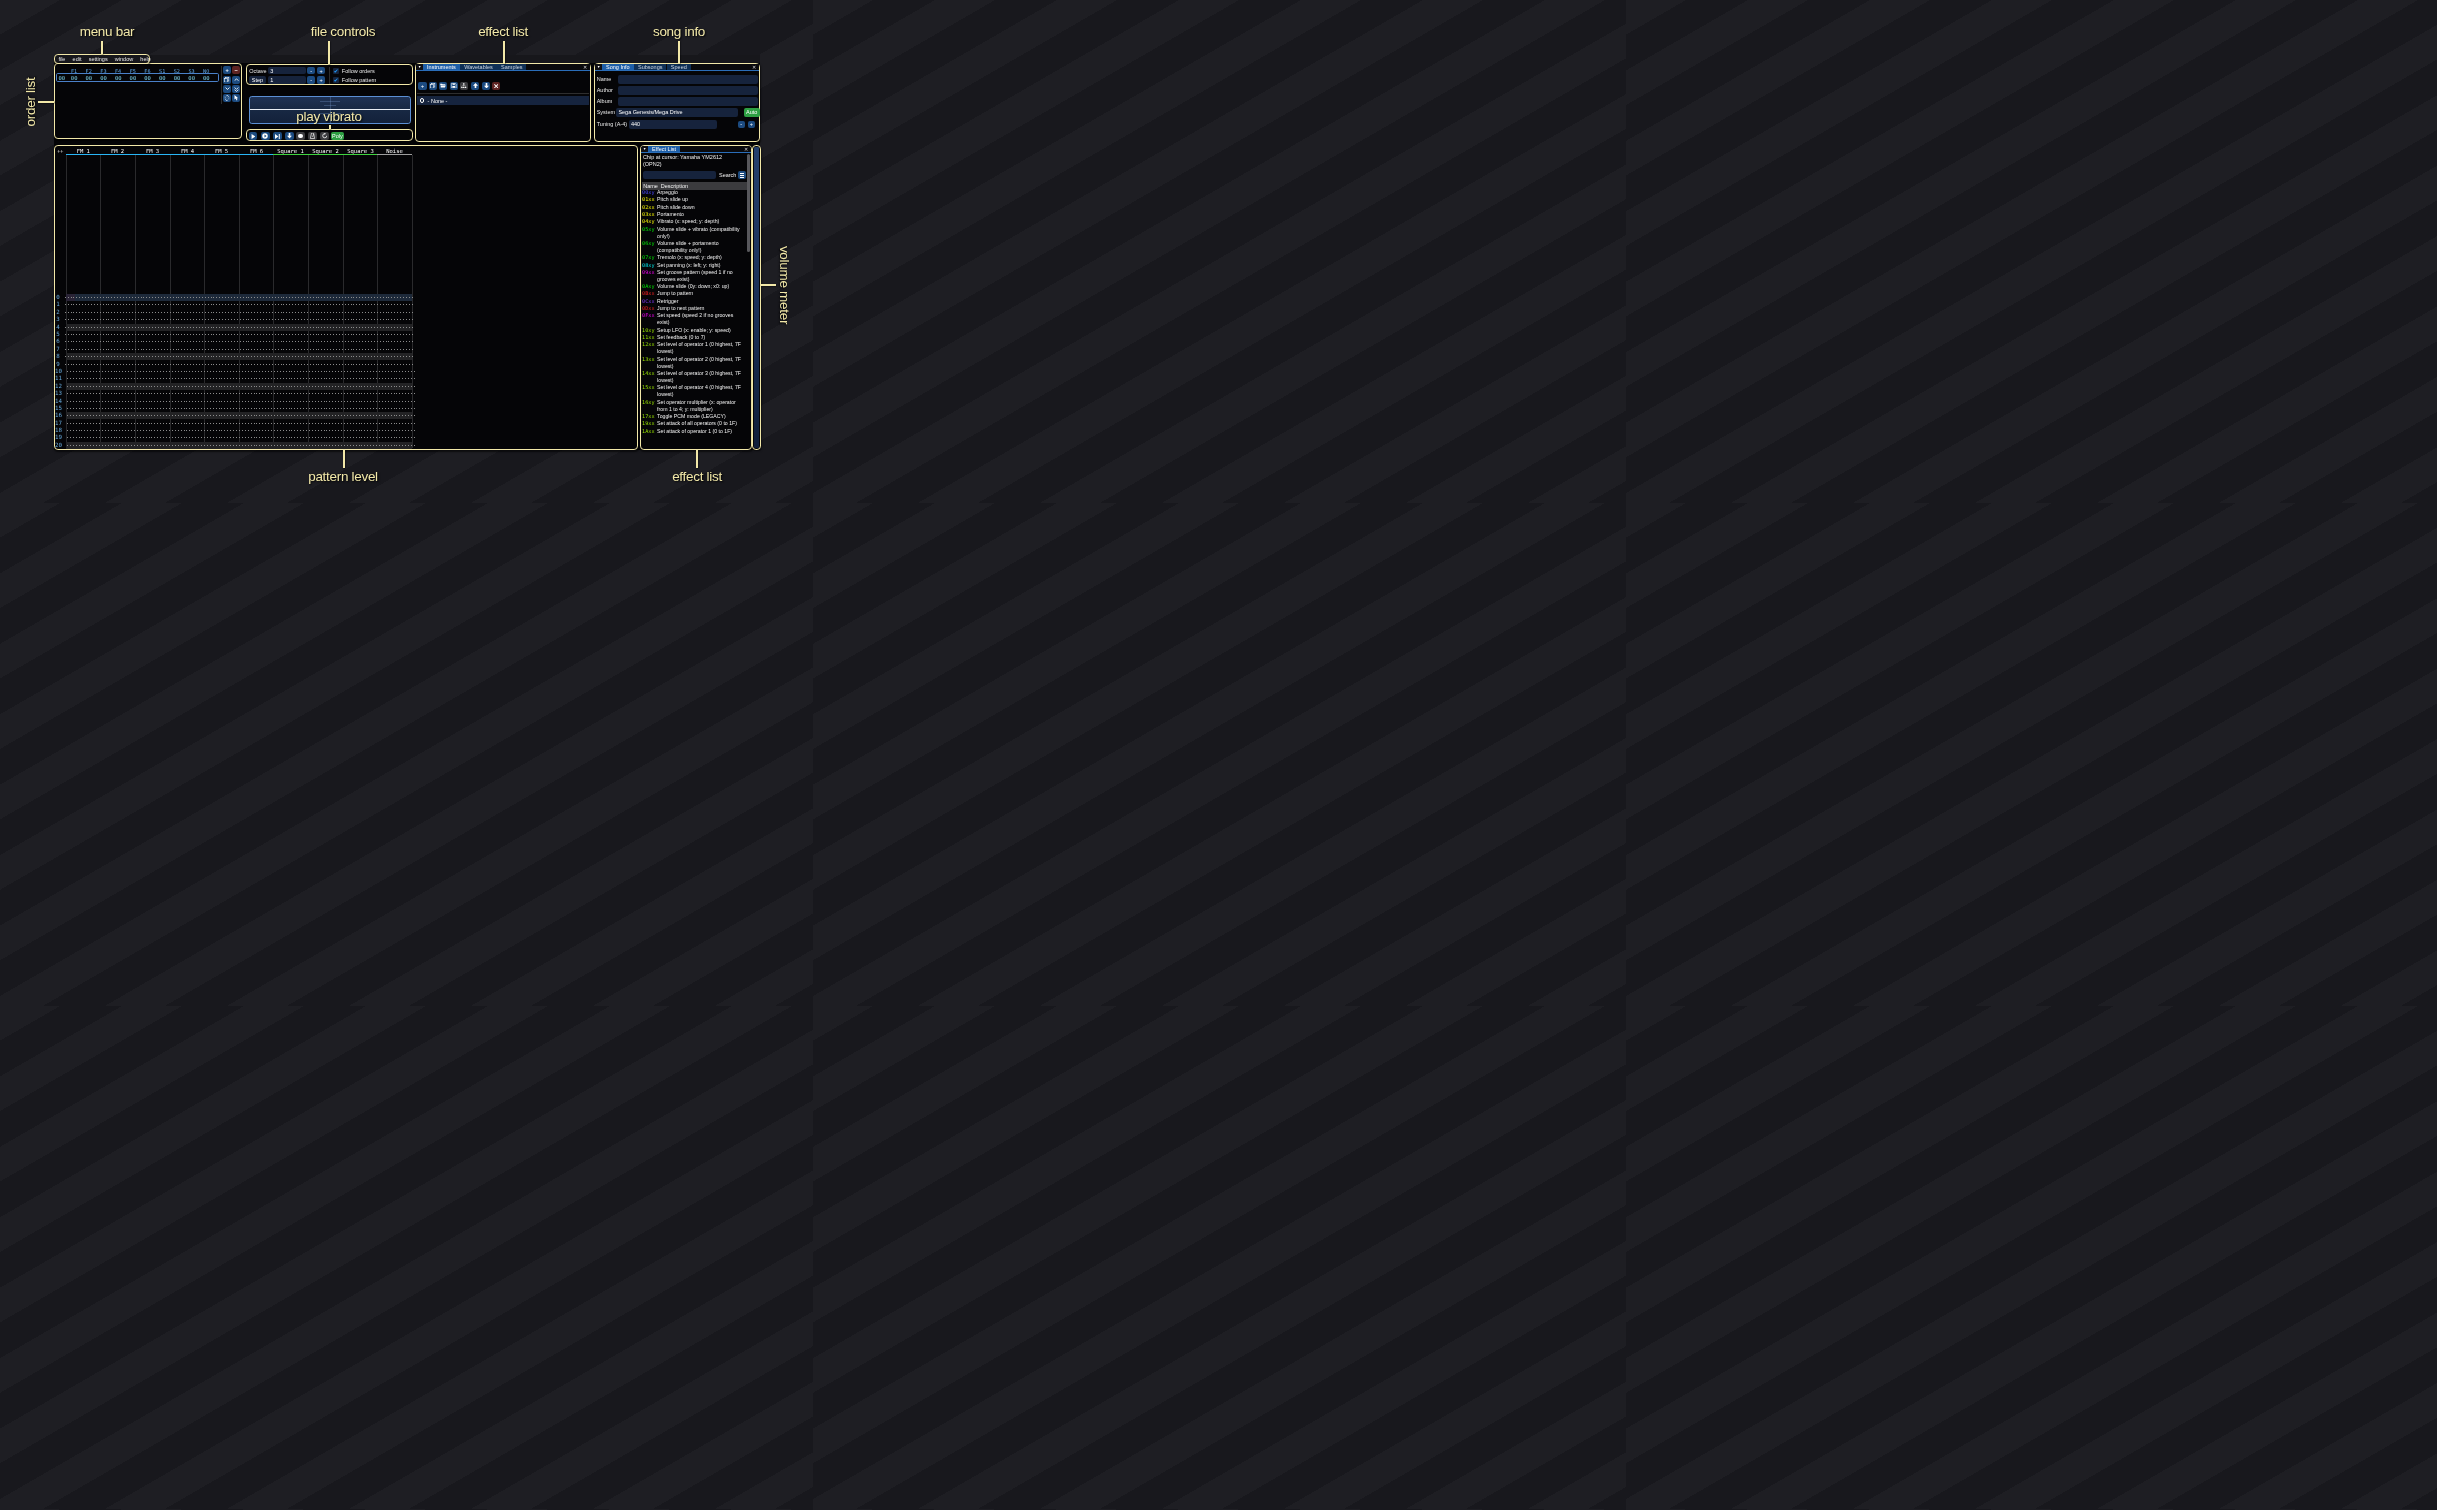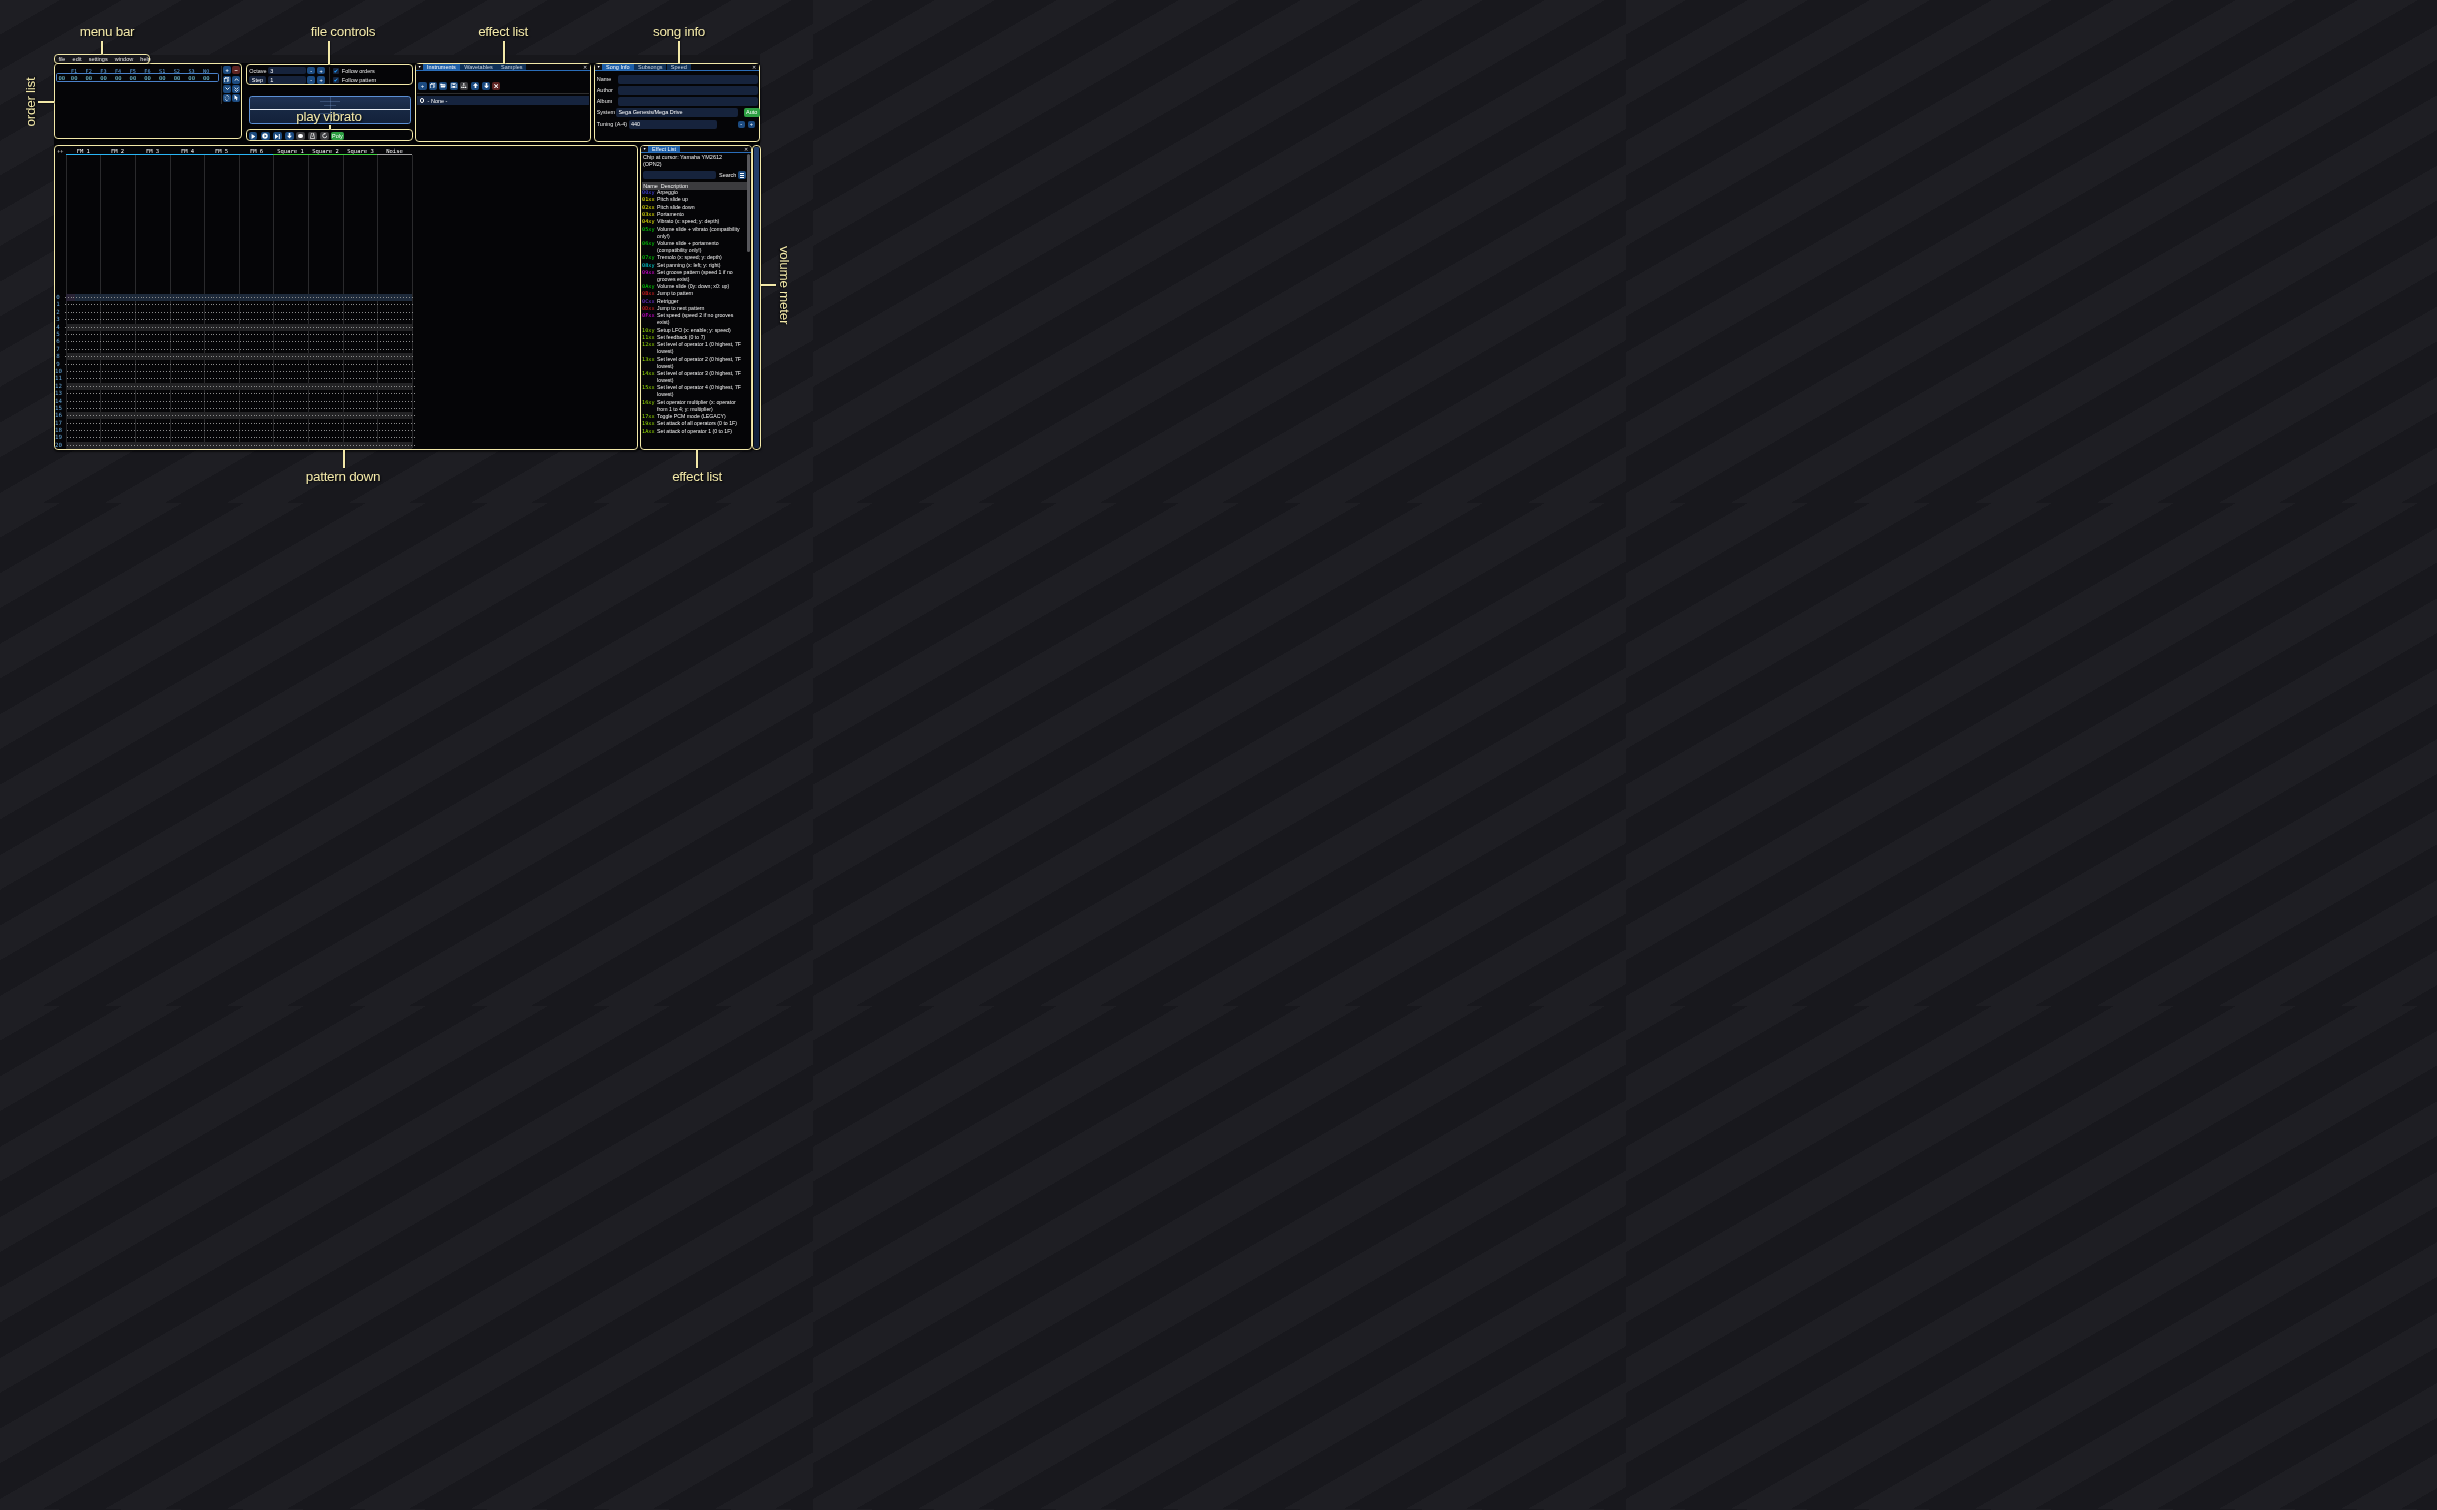--- a/index.html
+++ b/index.html
@@ -3547,21 +3547,21 @@
 
 <div class="abs anno-label" style="left:679px;top:24px;transform:translateX(-50%);">song info</div>
 <div class="abs anno-line" style="left:678px;top:41px;width:1.5px;height:22.6px;"></div>
 
 <div class="abs anno-label vert-up" style="left:23px;top:102px;transform:translateY(-50%) rotate(180deg);">order list</div>
 <div class="abs anno-line" style="left:38px;top:101px;width:16px;height:1.5px;"></div>
 
 <div class="abs anno-label" style="left:329px;top:109px;transform:translateX(-50%);">play vibrato</div>
 <div class="abs anno-line" style="left:329px;top:125px;width:1.5px;height:3.9px;"></div>
 
-<div class="abs anno-label" style="left:343px;top:469px;transform:translateX(-50%);">pattern down</div>
+<div class="abs anno-label" style="left:343px;top:469px;transform:translateX(-50%);">pattern level</div>
 <div class="abs anno-line" style="left:343px;top:450px;width:1.5px;height:17.7px;"></div>
 
 <div class="abs anno-label" style="left:697px;top:469px;transform:translateX(-50%);">effect list</div>
 <div class="abs anno-line" style="left:696px;top:450px;width:1.5px;height:17.7px;"></div>
 
 <div class="abs anno-label vert" style="left:777px;top:285px;transform:translateY(-50%);">volume meter</div>
 <div class="abs anno-line" style="left:761px;top:284px;width:15px;height:1.5px;"></div>
 
 
 </body></html>

